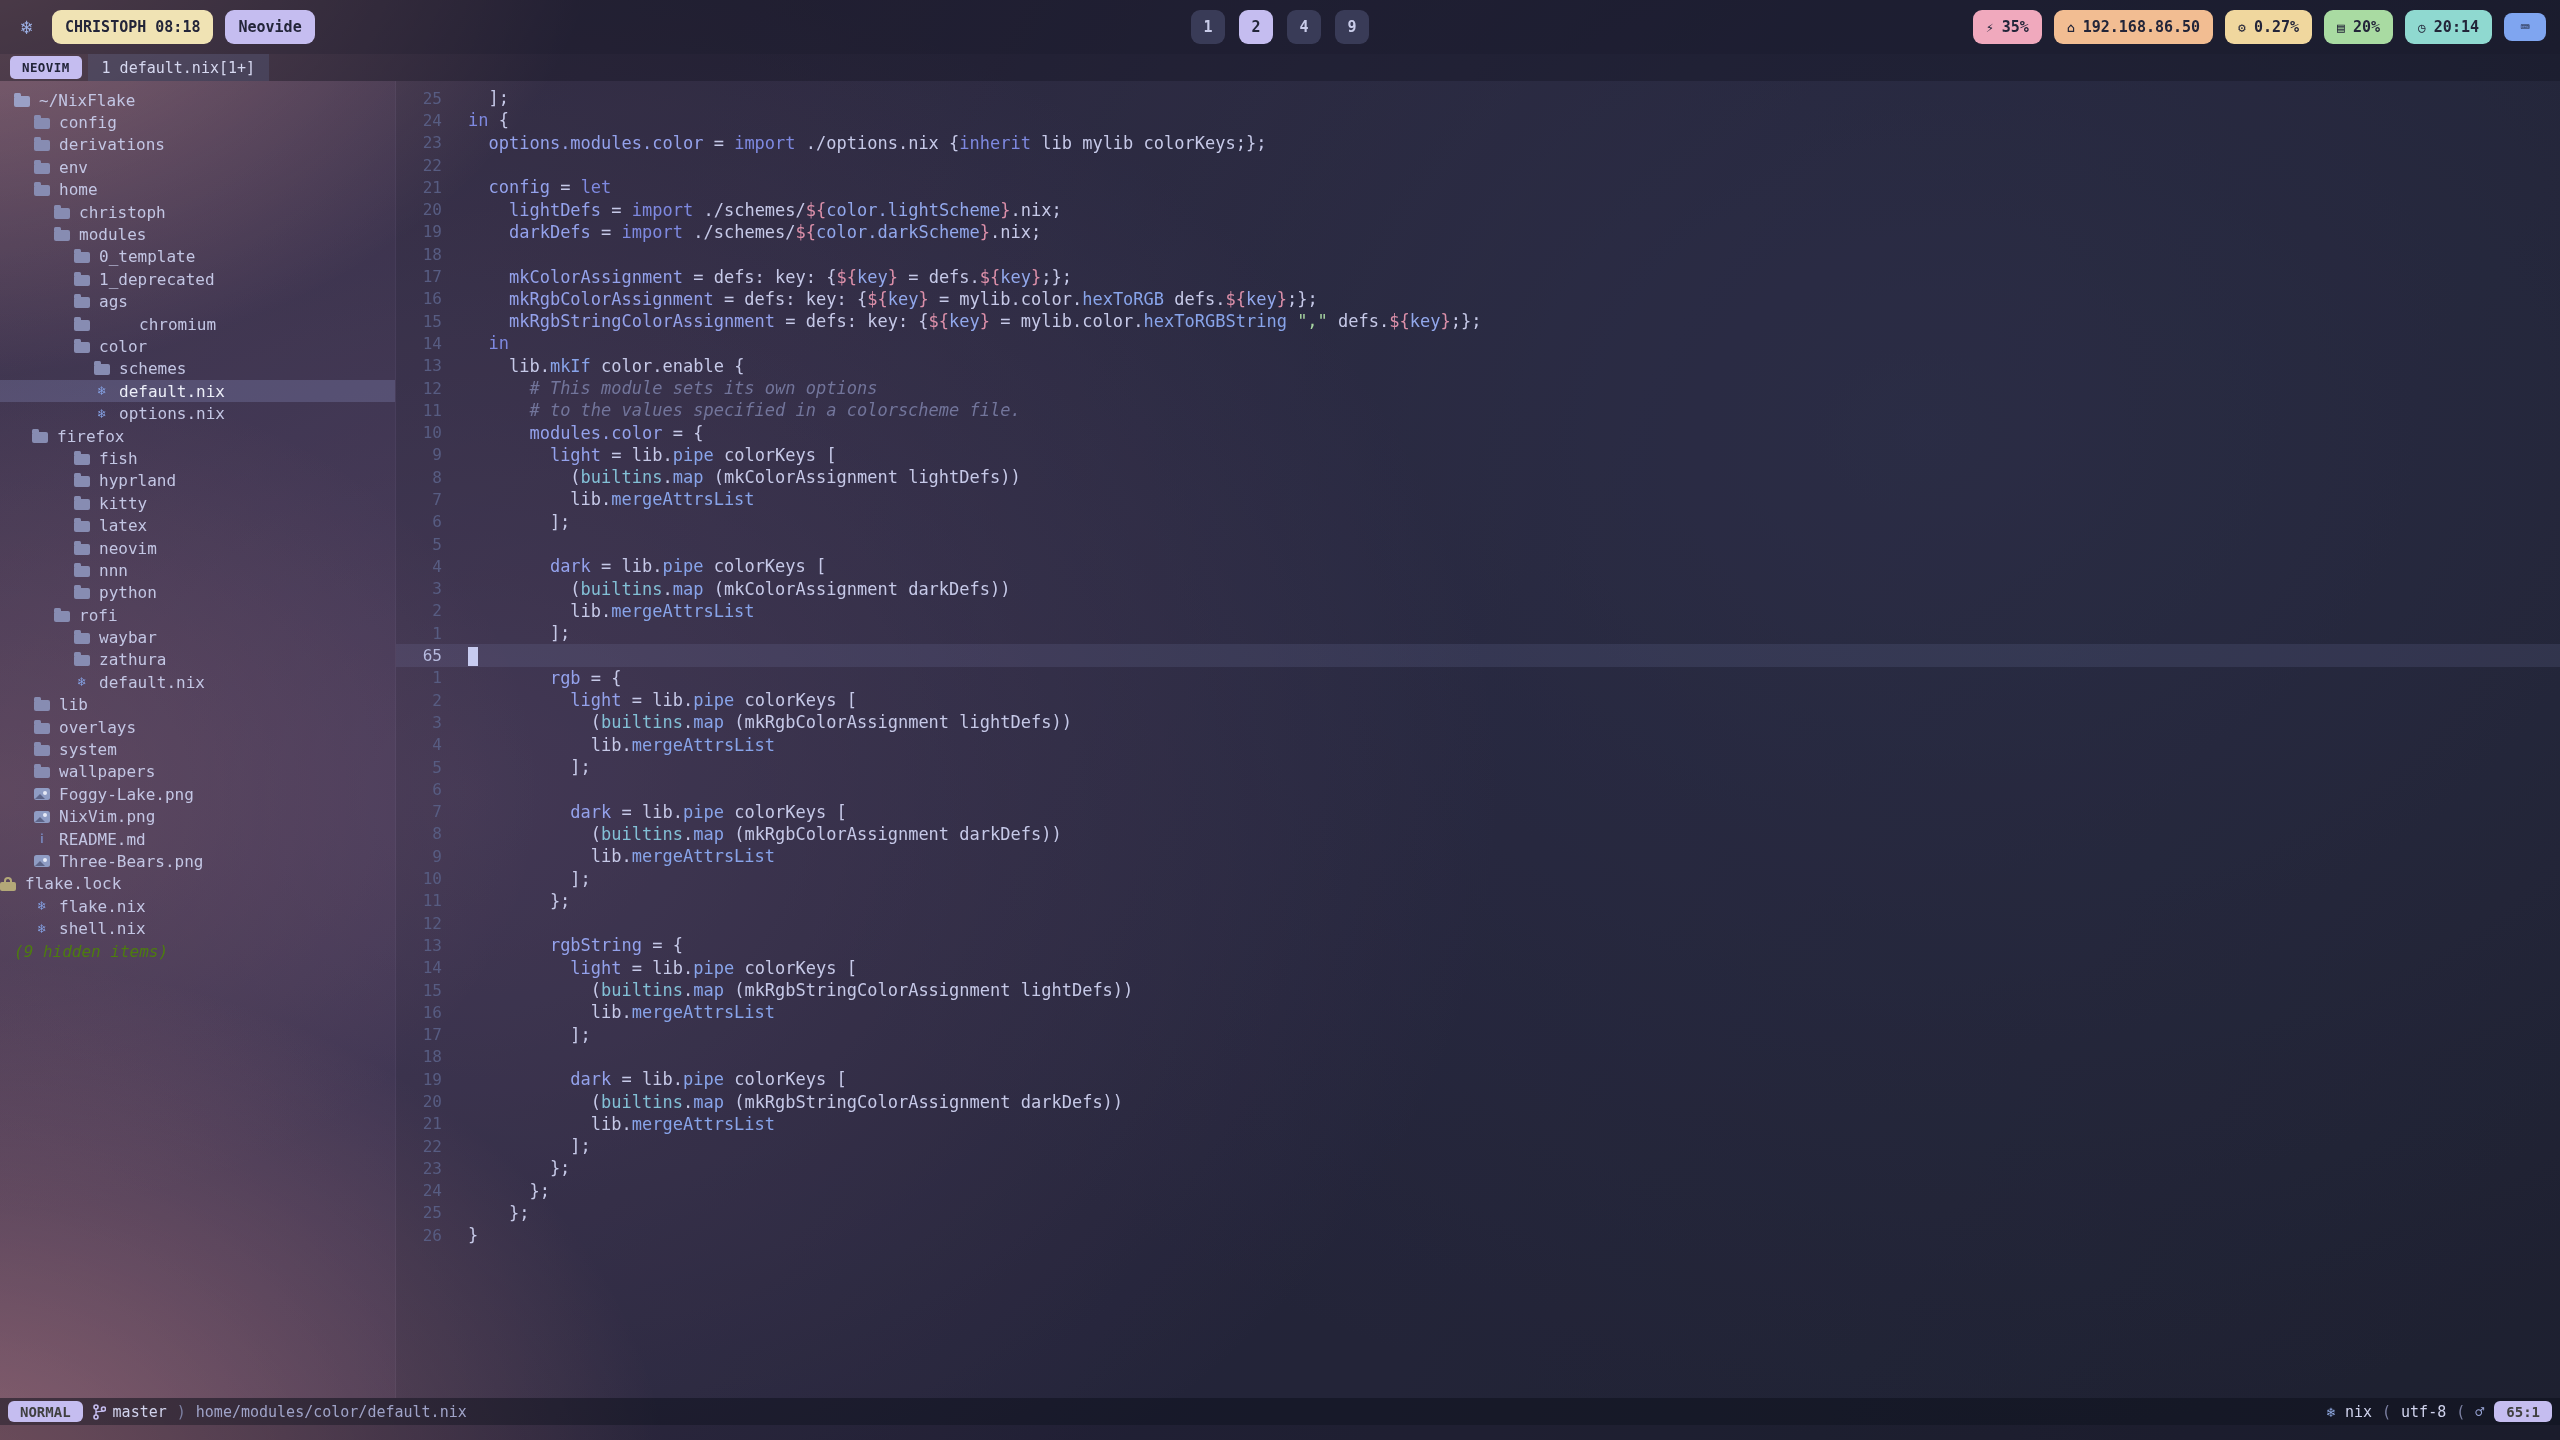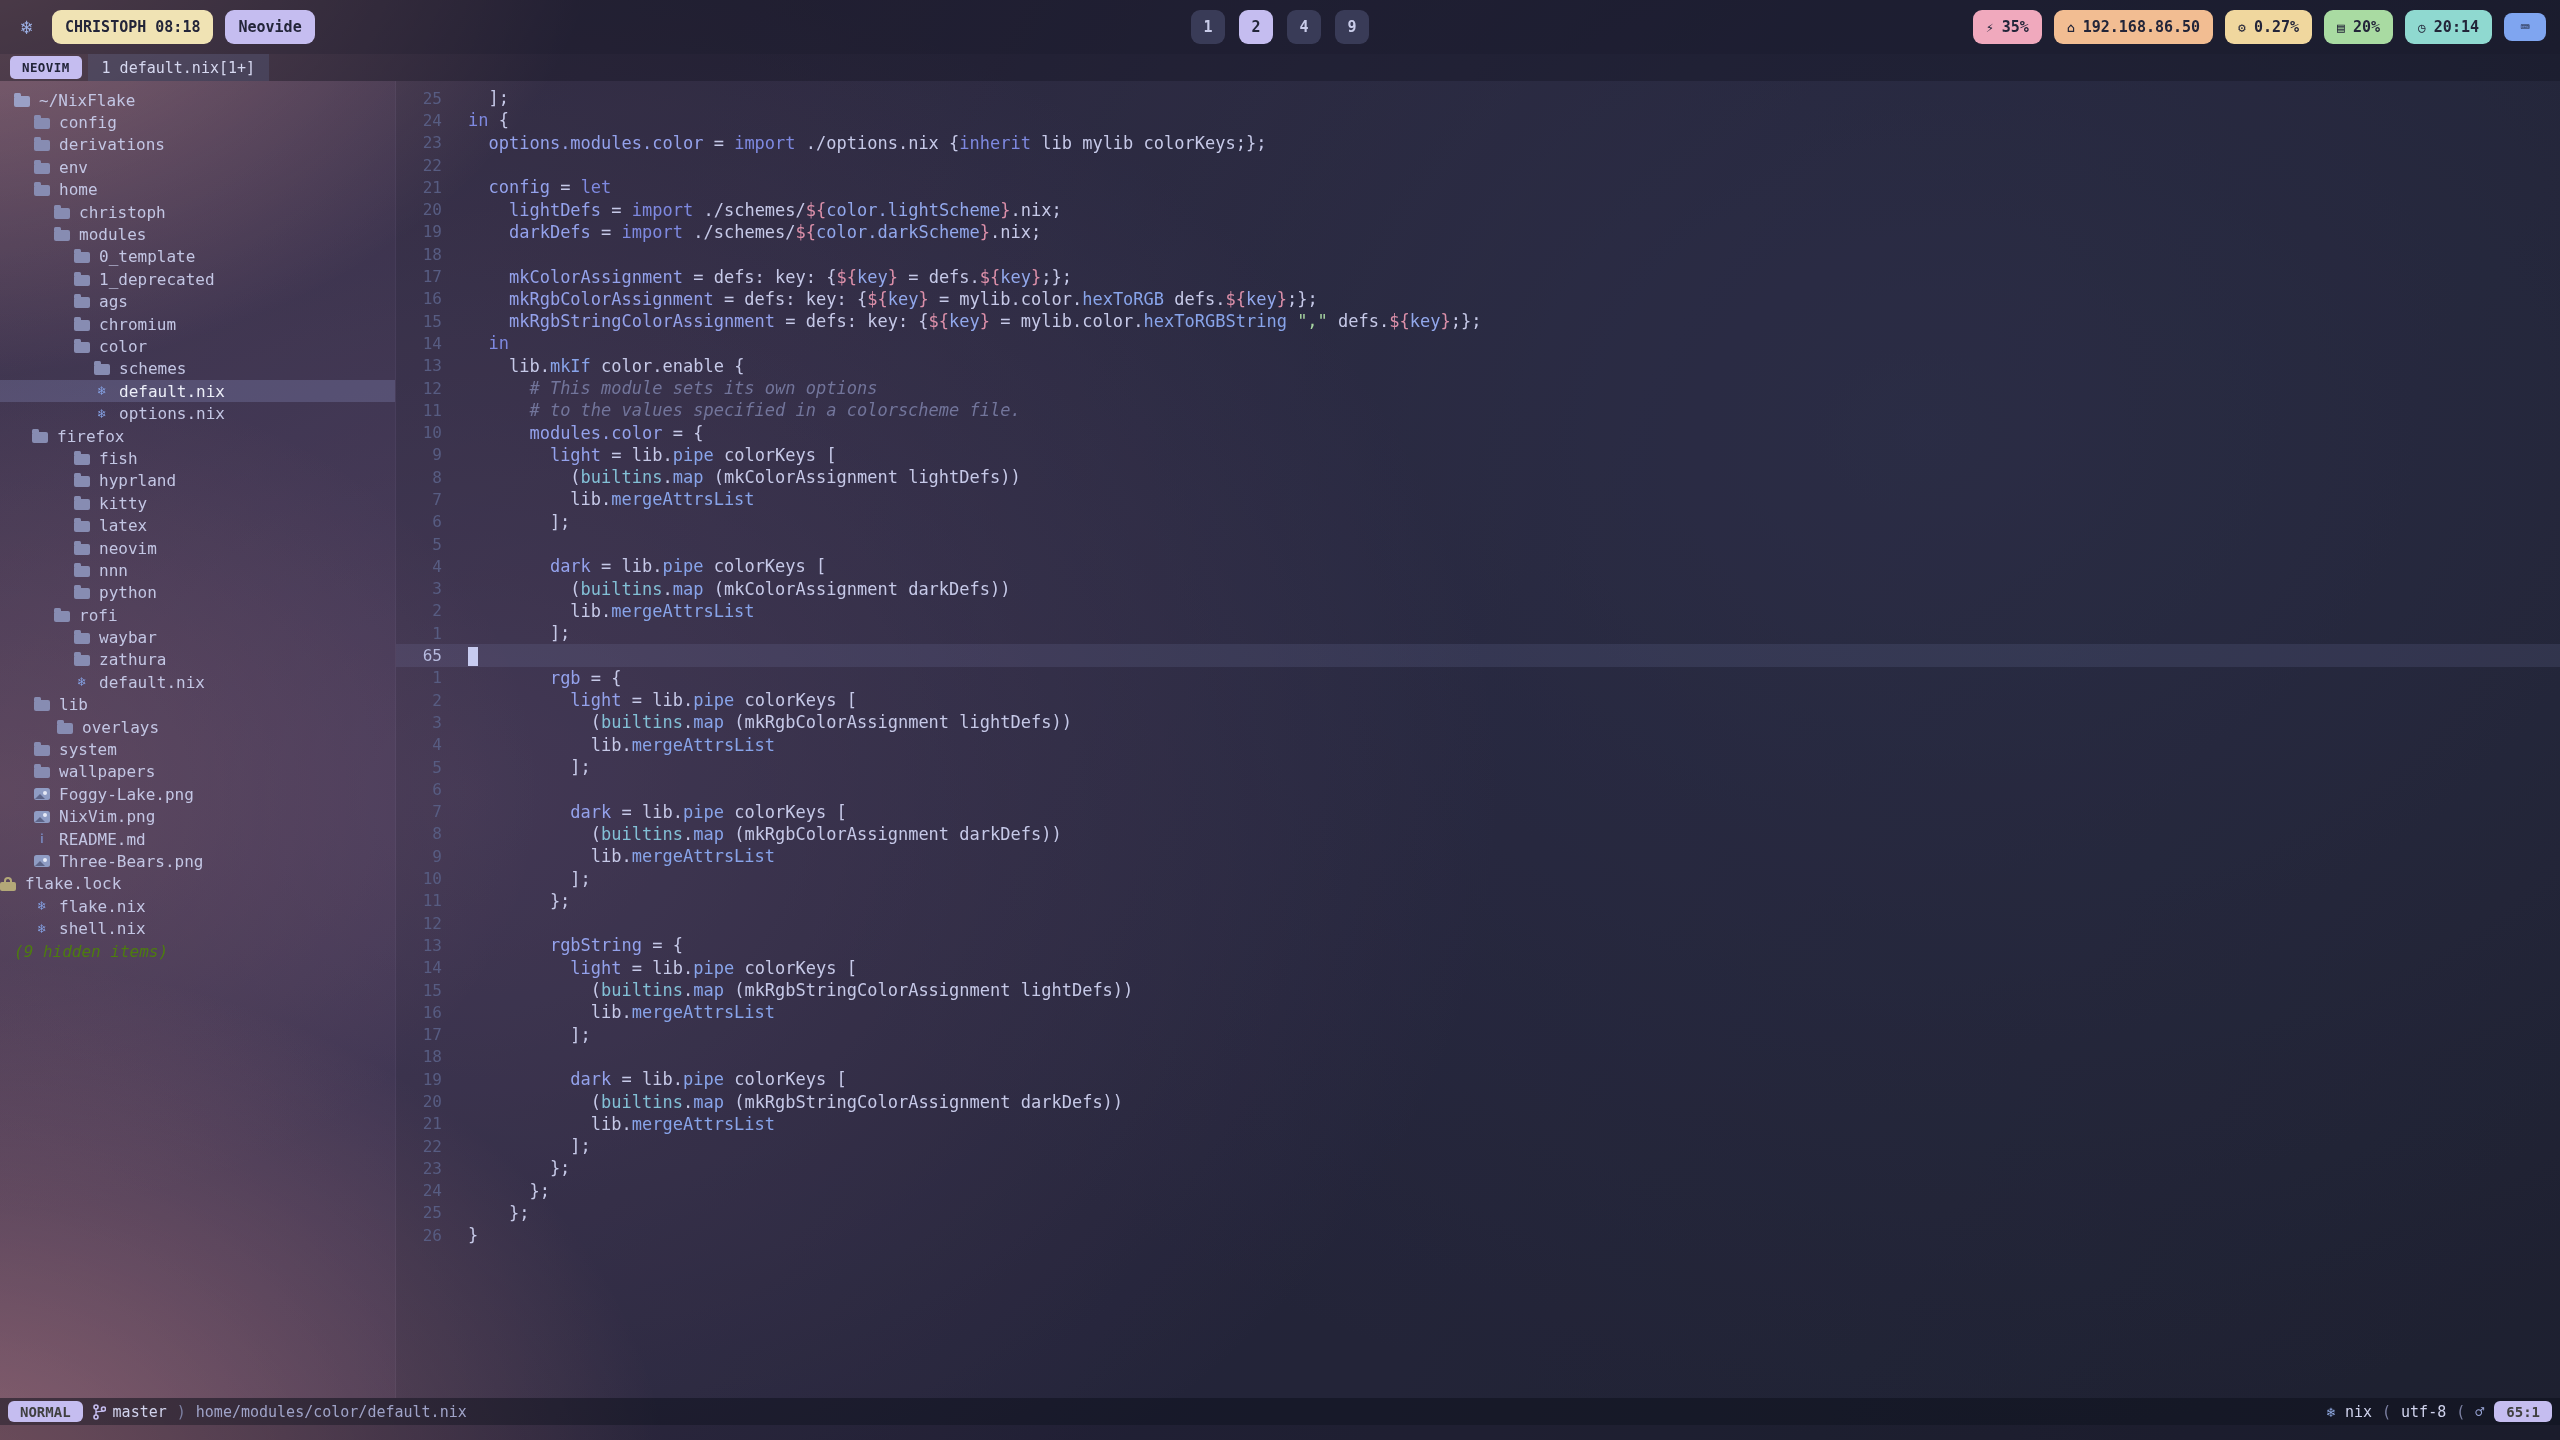--- a/index.html
+++ b/index.html
@@ -182,21 +182,21 @@
           <span>0_template</span>
         </div>
         <div class="trow" style="padding-left: 74px;">
           <span class="ti ti-folder"></span>
           <span>1_deprecated</span>
         </div>
         <div class="trow" style="padding-left: 74px;">
           <span class="ti ti-folder"></span>
           <span>ags</span>
         </div>
-        <div class="trow" style="padding-left: 74px;">
+        <div class="trow" style="padding-left: 74px; gap: 40px;">
           <span class="ti ti-folder"></span>
           <span>chromium</span>
         </div>
         <div class="trow" style="padding-left: 74px;">
           <span class="ti ti-folder"></span>
           <span>color</span>
         </div>
         <div class="trow" style="padding-left: 94px;">
           <span class="ti ti-folder"></span>
           <span>schemes</span>
@@ -254,21 +254,21 @@
           <span>zathura</span>
         </div>
         <div class="trow" style="padding-left: 74px;">
           <span class="ti ti-glyph">❄</span>
           <span>default.nix</span>
         </div>
         <div class="trow" style="padding-left: 34px;">
           <span class="ti ti-folder"></span>
           <span>lib</span>
         </div>
-        <div class="trow" style="padding-left: 34px; margin-left: 23px;">
+        <div class="trow" style="padding-left: 34px;">
           <span class="ti ti-folder"></span>
           <span>overlays</span>
         </div>
         <div class="trow" style="padding-left: 34px;">
           <span class="ti ti-folder"></span>
           <span>system</span>
         </div>
         <div class="trow" style="padding-left: 34px;">
           <span class="ti ti-folder"></span>
           <span>wallpapers</span>

